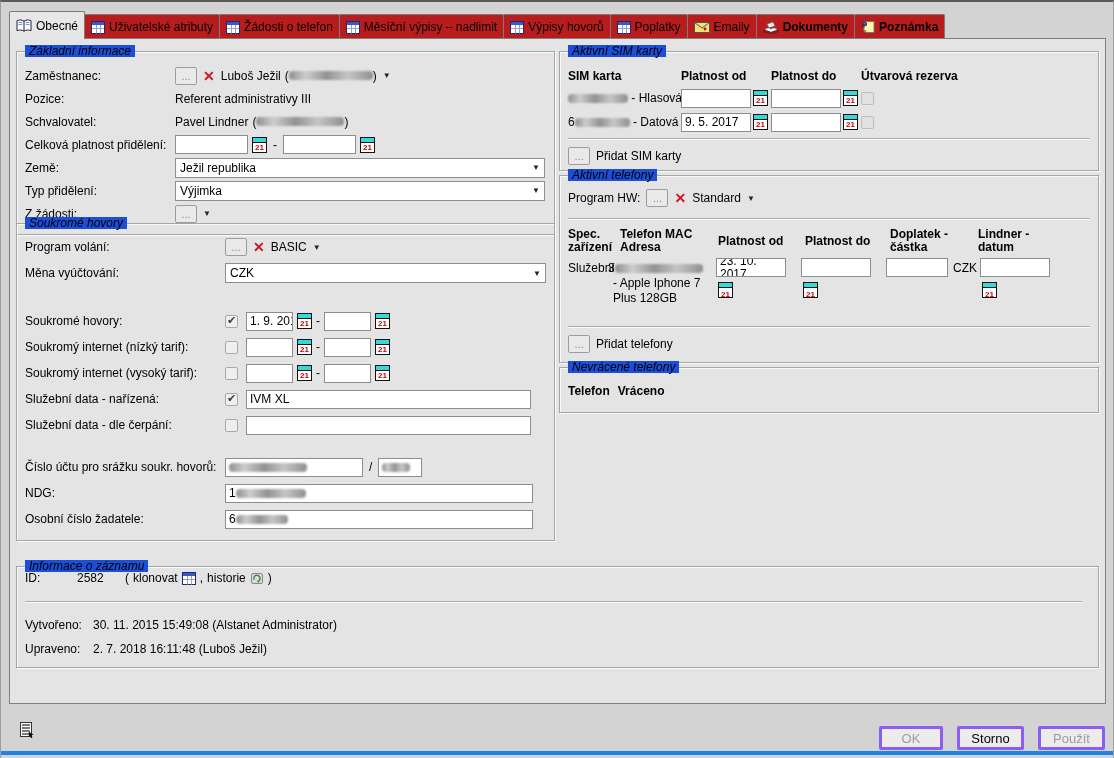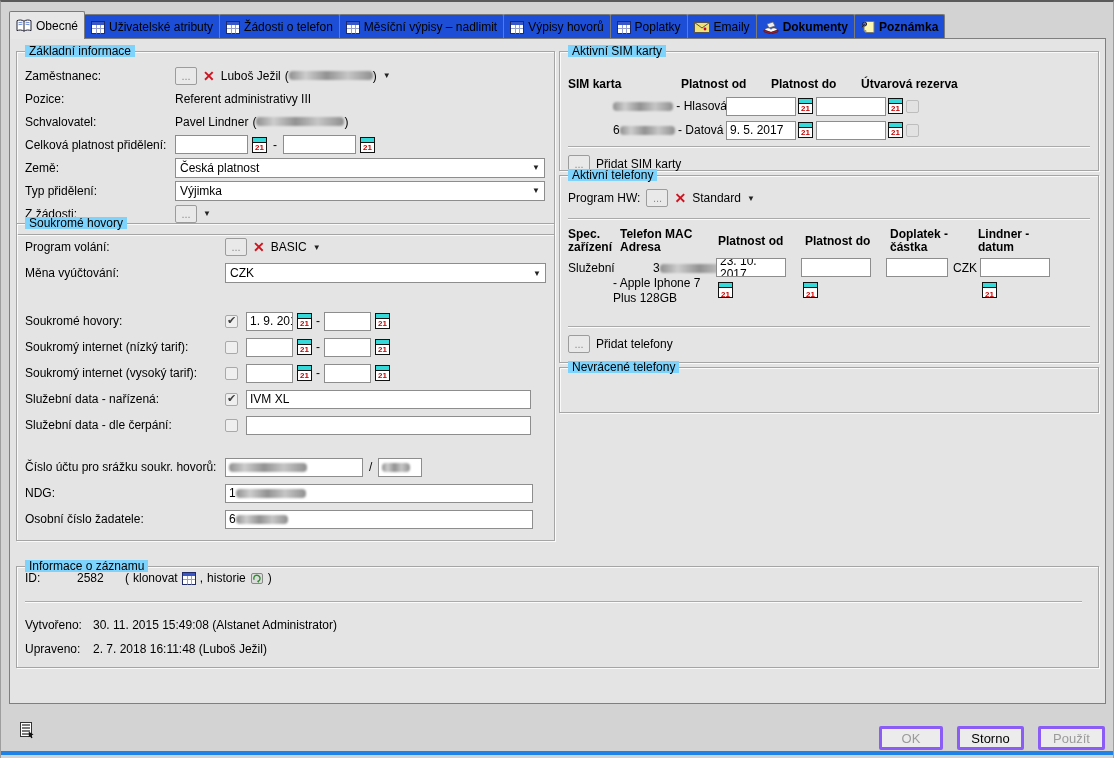--- a/index.html
+++ b/index.html
@@ -11,34 +11,34 @@
     position:relative; overflow:hidden;
     border-top:2px solid #5a5a5a;
     border-left:1px solid #9e9e9e;
     border-right:1px solid #9e9e9e;
   }
   
   .tabbar { position:absolute; left:8px; top:9px; width:1098px; height:28px;
             display:flex; align-items:flex-end; overflow:hidden; }
   .tab { display:inline-flex; align-items:center; gap:4px; white-space:nowrap;
          height:25px; padding:0 6px; font-size:12px;
-         background:#1d4ed8; border:1px solid #7b7b7b; border-bottom:none;
+         background:#b91c1c; border:1px solid #7b7b7b; border-bottom:none;
          border-radius:2px 2px 0 0; margin-right:-1px; cursor:default; }
   .tab.active { height:28px; background:#e7e7e7; position:relative; z-index:3; }
   .tab.bold { font-weight:bold; }
   .tab svg { flex:0 0 auto; }
   
   .panel { position:absolute; left:8px; top:36px; width:1097px; height:666px;
            background:#e4e4e4; border:1px solid #7f7f7f; z-index:1; }
   
   .fs { position:absolute; border:1px solid #a5a5a5;
         box-shadow:inset 1px 1px 0 rgba(255,255,255,.8), 1px 1px 0 rgba(255,255,255,.8);
         padding:12px 8px 0; }
-  .fs > .legend { position:absolute; top:-7px; left:8px; background:#7dd3fc;
-                  padding:0 4px; font-size:12px; line-height:12px; }
+  .fs > .legend { position:absolute; top:-7px; left:8px; background:#1d4ed8;
+                  padding:0 4px; font-size:12px; line-height:12px;font-style:italic; }
   .row { display:flex; align-items:center; height:23px; white-space:nowrap; }
   .row .lbl { flex:0 0 auto; }
   .lblw150 { width:150px; } .lblw200 { width:200px; }
   .hr { height:2px; border-top:1px solid #aaa; border-bottom:1px solid #fbfbfb; margin:4px 0; }
   
   .inp { display:inline-flex; align-items:center; height:19px; background:#fff;
          border:1px solid #8d8d8d; padding:0 3px; font-size:12px; overflow:hidden; }
   .sel { display:inline-flex; align-items:center; justify-content:space-between;
          height:20px; background:#fff; border:1px solid #8d8d8d; padding:0 4px; font-size:12px; }
   .sel .sel-arrow { font-size:8px; color:#222; margin-left:6px; }
@@ -69,21 +69,21 @@
   .sim-c2 .inp { margin-right:2px; }
   
   .ph-table { position:relative; height:96px; margin-top:6px; }
   .ph-cell { position:absolute; line-height:13px; }
   
   .footer-btn { position:absolute; top:724px; height:24px; background:#ececec;
         border:3px solid #8b5cf6; border-radius:2px; font-size:13px;
         display:flex; align-items:center; justify-content:center; cursor:default; }
   .footer-btn.disabled { color:#9b9b9b; }
   .blue-line { position:absolute; left:0; top:749px; width:1114px; height:4px; background:#1e82e6; }
-  .nowrap { white-space:nowrap;margin-left:45px; }
+  .nowrap { white-space:nowrap; }
 </style>
 </head>
 <body>
 
 <div class="tabbar">
   <div class="tab active">
     <svg viewBox="0 0 16 14" width="16" height="14">
         <path d="M8 2.2 C6 .7 3 .7 1 1.7 L1 11.7 C3 10.7 6 10.7 8 12.2 C10 10.7 13 10.7 15 11.7 L15 1.7 C13 .7 10 .7 8 2.2 Z" fill="#fff" stroke="#223" stroke-width="1"></path>
         <path d="M8 2.2 L8 12.2" stroke="#223"></path>
         <path d="M2.5 3.7 L6.5 3.2 M2.5 5.7 L6.5 5.2 M9.5 3.2 L13.5 3.7 M9.5 5.2 L13.5 5.7" stroke="#4a6fd0" stroke-width="0.8" fill="none"></path>
@@ -200,21 +200,21 @@
       <span class="cal gap6"></span>
       <span class="gap6">-</span>
       <span class="inp w73 gap4">
           <span></span>
         </span>
       <span class="cal"></span>
     </div>
     <div class="row">
       <span class="lbl lblw150">Země:</span>
       <span class="sel" style="width:370px;">
-        <span>Česká platnost</span>
+        <span>Ježil republika</span>
         <span class="sel-arrow">▼</span>
       </span>
     </div>
     <div class="row">
       <span class="lbl lblw150">Typ přidělení:</span>
       <span class="sel" style="width:370px;">
         <span>Výjimka</span>
         <span class="sel-arrow">▼</span>
       </span>
     </div>
@@ -315,21 +315,21 @@
     </div>
     <div class="row" style="height:26px;">
       <span class="lbl lblw200">Osobní číslo žadatele:</span>
       <span class="inp" style="width:308px;">
         <span>6</span>
           <span class="redact" style="width:52px;"></span>
       </span>
     </div>
   </div>
 
-  <div class="fs" style="left:549px; top:12px; width:540px; height:120px; padding-top:22px;">
+  <div class="fs" style="left:549px; top:12px; width:540px; height:120px; padding-top:14px;">
     <span class="legend">Aktivní SIM karty</span>
     <div class="row" style="height:20px;">
       <span class="sim-c1 bold">SIM karta</span>
       <span class="bold" style="width:90px;">Platnost od</span>
       <span class="bold" style="width:90px;">Platnost do</span>
       <span class="bold">Útvarová rezerva</span>
     </div>
     <div class="row" style="height:24px;">
       <span class="sim-c1 nowrap">
         <span class="redact" style="width:60px;"></span> <span>- Hlasová</span>
@@ -416,20 +416,24 @@
     </div>
     <div class="hr"></div>
     <div class="row" style="height:24px;">
       <span class="btn-ellipsis gap6">...</span>
       <span>Přidat telefony</span>
     </div>
   </div>
 
   <div class="fs" style="left:549px; top:328px; width:540px; height:46px; padding-top:14px;">
     <span class="legend">Nevrácené telefony</span>
+    <div class="row" style="height:18px;">
+      <span class="bold" style="margin-right:8px;">Telefon</span>
+      <span class="bold">Vráceno</span>
+    </div>
   </div>
 
   <div class="fs" style="left:6px; top:527px; width:1083px; height:102px; padding-top:0;">
     <span class="legend">Informace o záznamu</span>
     <div class="row" style="height:22px;">
       <span style="width:52px;">ID:</span>
       <span style="width:48px;">2582</span>
       <span class="gap4">(</span>
       <span class="gap4">klonovat</span>
       <svg class="gap4" viewBox="0 0 14 13" width="14" height="13">

